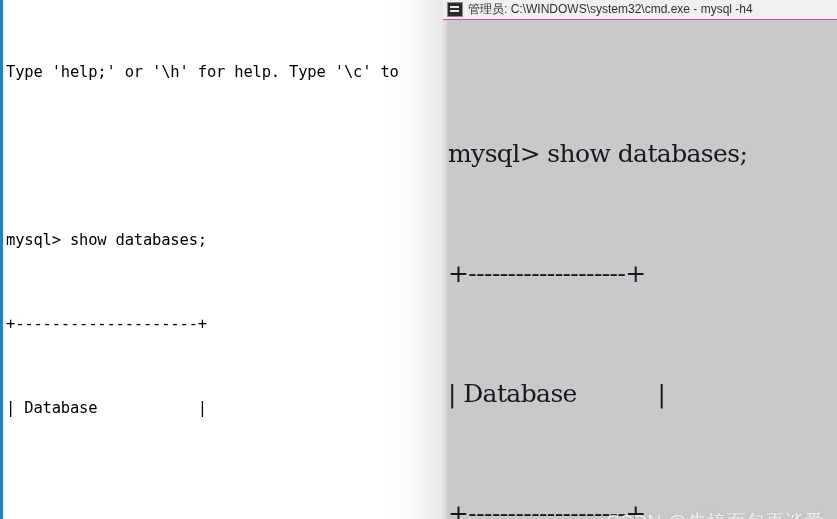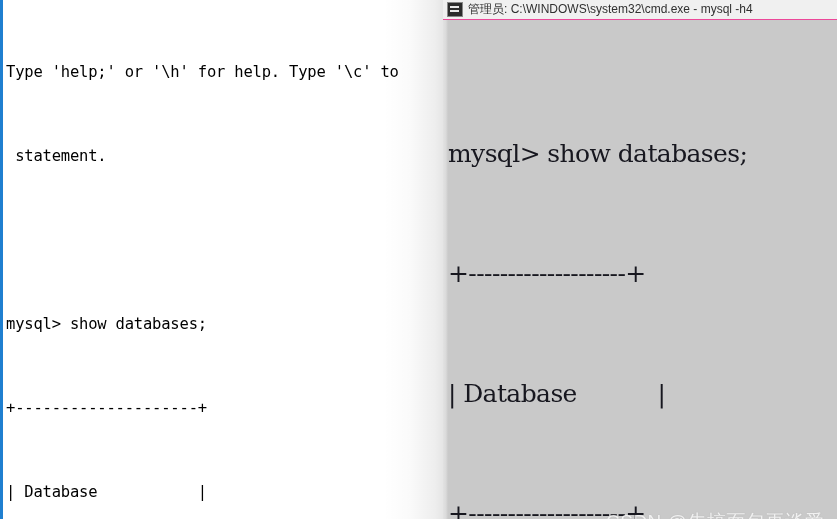--- a/index.html
+++ b/index.html
@@ -154,21 +154,20 @@
 </head>
 <body>
 
 <div id="screen">
 
   <div id="left-panel">
     <div id="left-edge-accent"></div>
 
     <div id="left-text">
       <span class="lline">Type 'help;' or '\h' for help. Type '\c' to</span>
-      <span class="lline"> statement.</span>
       <span class="lline"></span>
       <span class="lline">mysql&gt; show databases;</span>
       <span class="lline">+--------------------+</span>
       <span class="lline">| Database           |</span>
       
       
       
       
       
       

